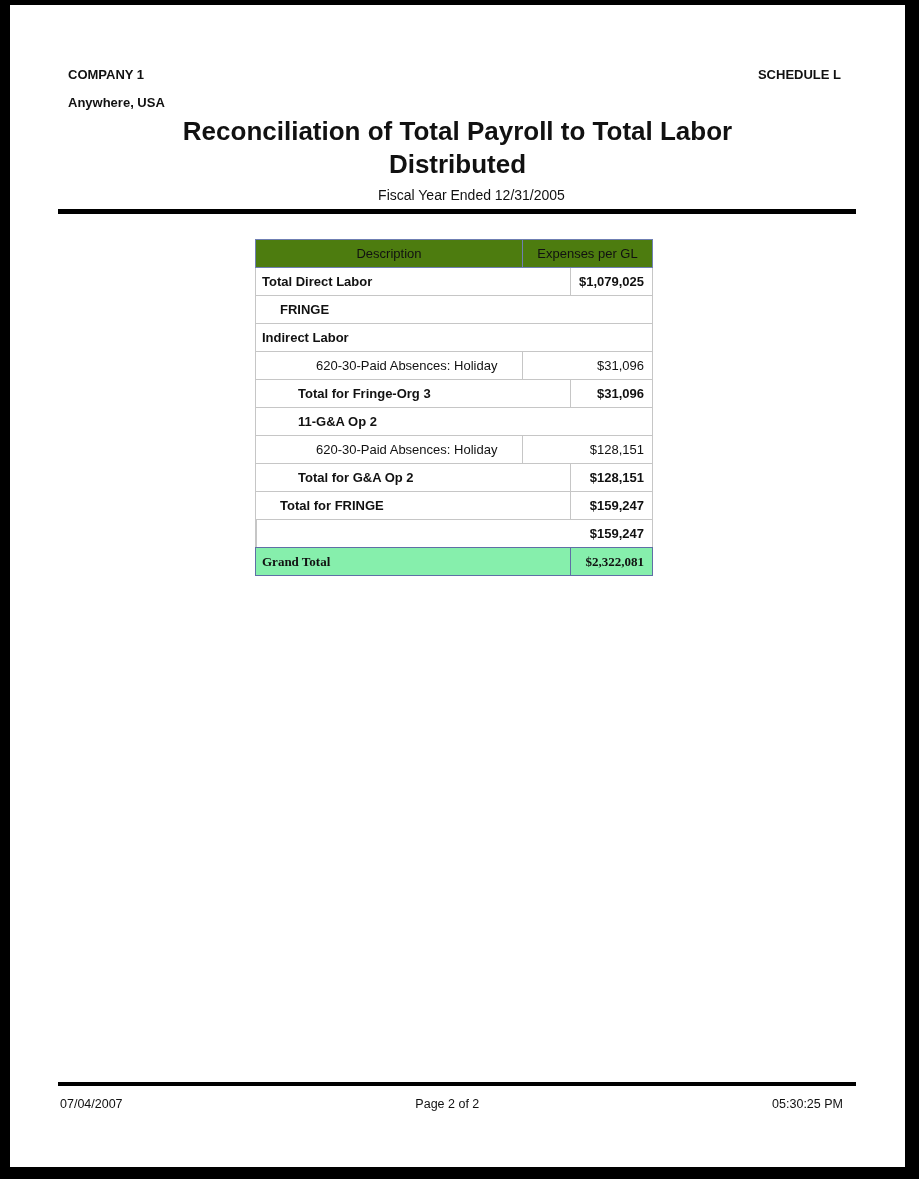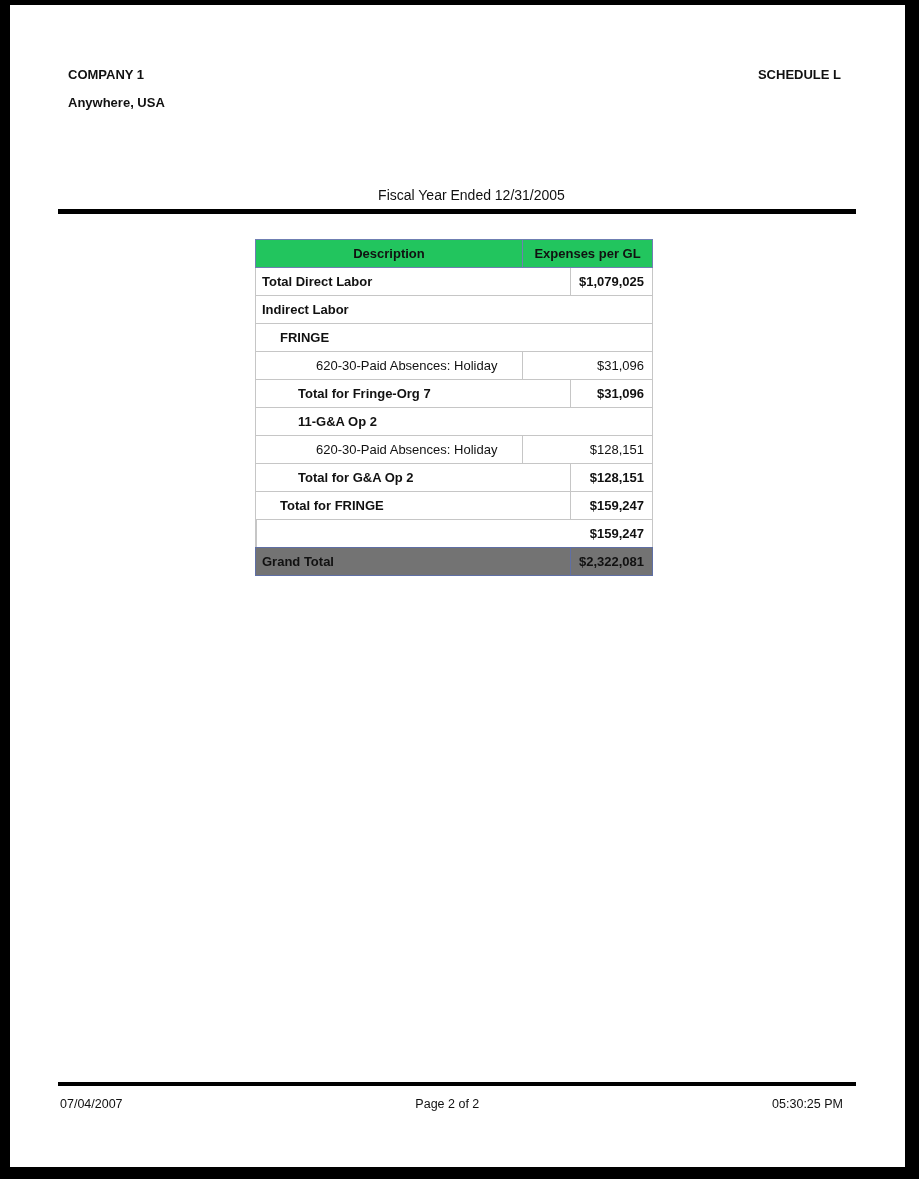--- a/index.html
+++ b/index.html
@@ -87,23 +87,23 @@
   .data-table {
     position: absolute;
     left: 245px;
     top: 234px;
     width: 398px;
     font-size: 13px;
     box-sizing: border-box;
   }
   .tr-head {
     display: flex;
-    background: #22c55e;
+    background: #4d7c0f;
     border: 1px solid #6F7FB2;
-    font-weight: bold;
+    font-weight: normal;
     box-sizing: border-box;
     justify-content: space-between;
   }
   .th {
     padding: 6px 6px 5px 6px;
     line-height: 16px;
     text-align: center;
     box-sizing: border-box;
   }
   .th-desc { width: 266px; }
@@ -126,23 +126,24 @@
   }
   .td-desc { width: 266px; }
   .td-full { flex: 1; }
   .td-val {
     flex: 1;
     border-left: 1px solid #C6C6C6;
     text-align: right;
     padding-right: 8px;
   }
   .tr-grand {
-    background: #737373;
+    background: #86efac;
     border: 1px solid #5F6FA5;
     margin: -1px -1px 8px -1px;
+    font-family: Liberation Serif, serif;
   }
   .tr-grand .td-val { border-left: 1px solid #5F6FA5; }
   .footer-row {
     position: absolute;
     left: 50px;
     right: 62px;
     top: 1092px;
     display: flex;
     justify-content: space-between;
     align-items: baseline;
@@ -152,46 +153,49 @@
 </style>
 </head>
 <body>
 
 <div class="page">
 
   <div class="company">COMPANY 1</div>
   <div class="location">Anywhere, USA</div>
   <div class="schedule">SCHEDULE L</div>
 
+  <div class="title-wrap">
+    <div class="title">Reconciliation of Total Payroll to Total Labor Distributed</div>
+  </div>
   <div class="subtitle">Fiscal Year Ended 12/31/2005</div>
 
   <div class="rule-top"></div>
 
   <div class="data-table">
     <div class="tr-head">
       <div class="th th-desc">Description</div>
       <div class="th th-val">Expenses per GL</div>
     </div>
     <div class="t-body">
         <div class="tr b">
           <div class="td td-desc" style="padding-left: 6px;">Total Direct Labor</div>
           <div class="td td-val">$1,079,025</div>
         </div>
         <div class="tr b">
+          <div class="td td-full" style="padding-left: 24px;">FRINGE</div>
+        </div>
+        <div class="tr b">
           <div class="td td-full" style="padding-left: 6px;">Indirect Labor</div>
-        </div>
-        <div class="tr b">
-          <div class="td td-full" style="padding-left: 24px;">FRINGE</div>
         </div>
         <div class="tr">
           <div class="td td-desc" style="padding-left: 60px;">620-30-Paid Absences: Holiday</div>
           <div class="td td-val">$31,096</div>
         </div>
         <div class="tr b">
-          <div class="td td-desc" style="padding-left: 42px;">Total for Fringe-Org 7</div>
+          <div class="td td-desc" style="padding-left: 42px;">Total for Fringe-Org 3</div>
           <div class="td td-val">$31,096</div>
         </div>
         <div class="tr b">
           <div class="td td-full" style="padding-left: 42px;">11-G&amp;A Op 2</div>
         </div>
         <div class="tr">
           <div class="td td-desc" style="padding-left: 60px;">620-30-Paid Absences: Holiday</div>
           <div class="td td-val">$128,151</div>
         </div>
         <div class="tr b">

